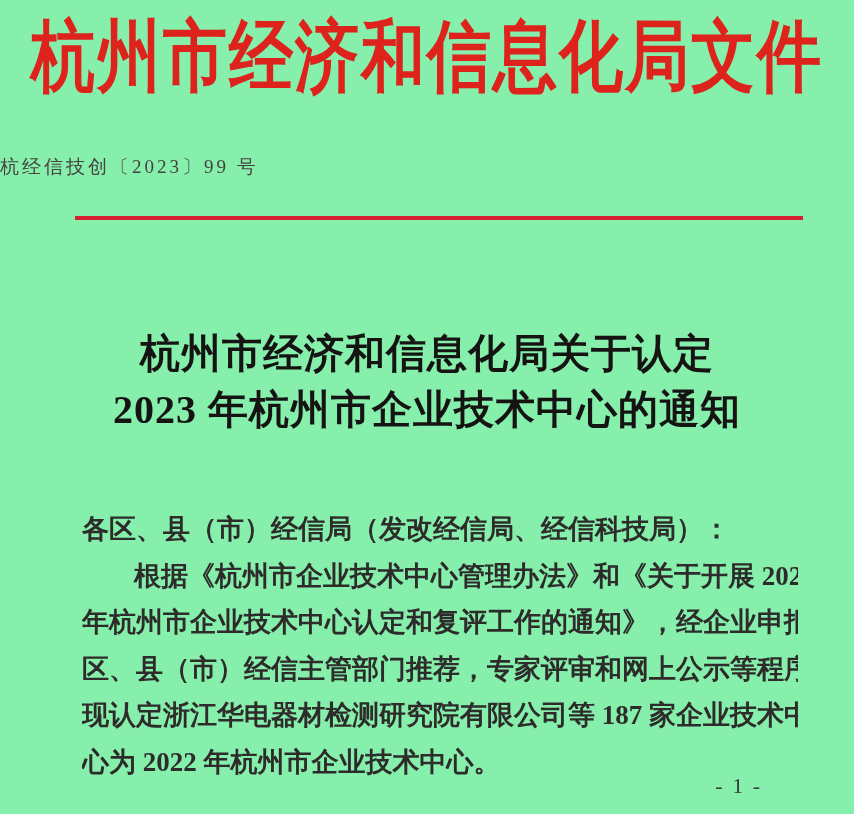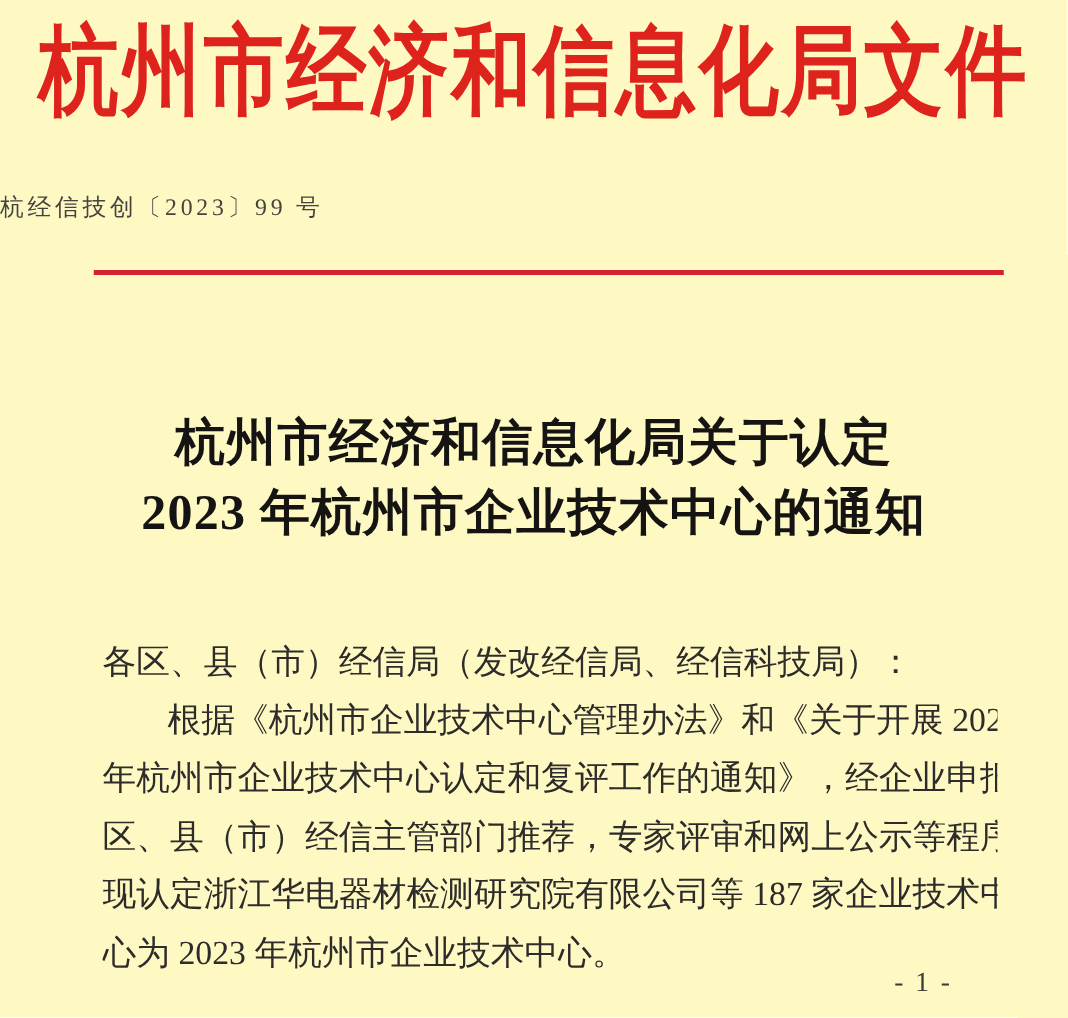--- a/index.html
+++ b/index.html
@@ -4,21 +4,21 @@
 <style>
   html, body {
     margin: 0;
     padding: 0;
     background: #ffffff;
   }
   .page {
     position: relative;
     width: 854px;
     height: 814px;
-    background: #fef9c3;
+    background: #86efac;
     overflow: hidden;
     font-family: "Liberation Serif", serif;
   }
 
   
   .red-head {
     position: absolute;
     top: 10px;
     left: 0;
     width: 100%;
@@ -88,20 +88,21 @@
     left: 82px;
     width: 716px;
     color: #2e2c2a;
     font-size: 27px;
   }
   .body .line {
     line-height: 46.5px;
     height: 46.5px;
     white-space: nowrap;
     overflow: hidden;
+    font-weight: bold;
   }
   .body .line.indent {
     text-indent: 52px;
   }
 
   
   .page-number {
     position: absolute;
     top: 772px;
     right: 92px;
@@ -129,18 +130,18 @@
     <div class="title-line">杭州市经济和信息化局关于认定</div>
     <div class="title-line">2023 年杭州市企业技术中心的通知</div>
   </div>
 
   <div class="body">
     <div class="line">各区、县（市）经信局（发改经信局、经信科技局）：</div>
     <div class="line indent">根据《杭州市企业技术中心管理办法》和《关于开展 2023</div>
     <div class="line">年杭州市企业技术中心认定和复评工作的通知》，经企业申报，</div>
     <div class="line">区、县（市）经信主管部门推荐，专家评审和网上公示等程序，</div>
     <div class="line">现认定浙江华电器材检测研究院有限公司等 187 家企业技术中</div>
-    <div class="line">心为 2023 年杭州市企业技术中心。</div>
+    <div class="line">心为 2022 年杭州市企业技术中心。</div>
   </div>
 
   <div class="page-number">- 1 -</div>
 
 </div>
 
 </body></html>

